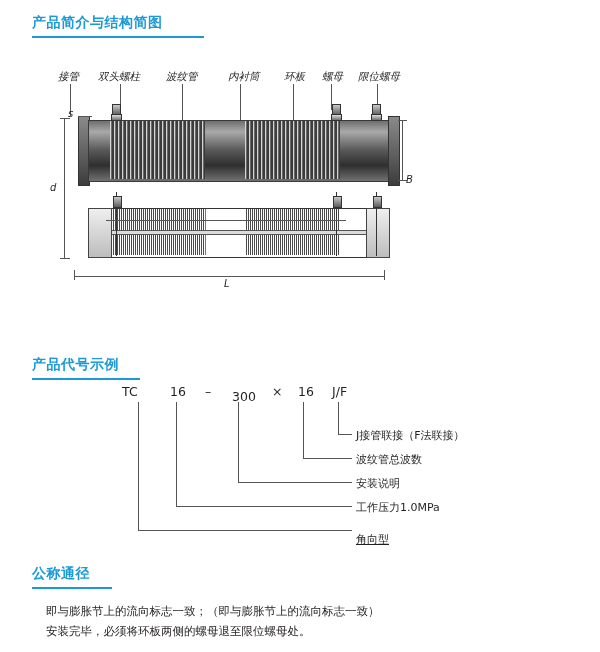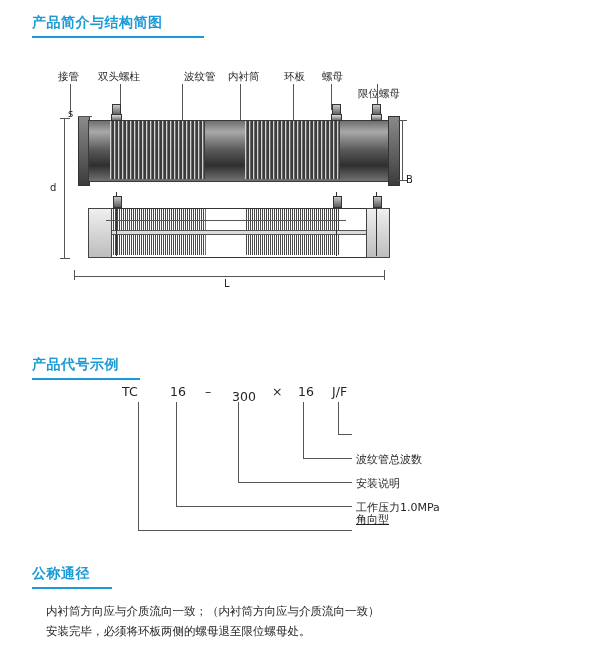--- a/index.html
+++ b/index.html
@@ -22,21 +22,21 @@
   .rule{
     position:absolute;
     height:2px;
     background:#1b9ad6;
   }
 
   
   #t1{left:32px;top:14px;}
   #r1{left:32px;top:36px;width:172px;}
 
-  #diagram{position:absolute;left:50px;top:70px;width:500px;height:230px;}
+  #diagram{position:absolute;left:50px;top:70px;width:500px;height:230px;font-style:italic;}
 
   .lbl{
     position:absolute;
     font-size:10.5px;
     color:#231f20;
     white-space:nowrap;
   }
   .leader{position:absolute;width:1px;background:#555;}
   .hline{position:absolute;height:1px;background:#555;}
   .vline{position:absolute;width:1px;background:#555;}
@@ -139,25 +139,25 @@
 </head>
 <body>
 
 <div class="section-title" id="t1">产品简介与结构简图</div>
 <div class="rule" id="r1"></div>
 
 <div id="diagram">
 
   <div class="lbl" style="left:8px;top:0px;">接管</div>
   <div class="lbl" style="left:48px;top:0px;">双头螺柱</div>
-  <div class="lbl" style="left:134px;top:0px;">波纹管</div>
+  <div class="lbl" style="left:116px;top:0px;">波纹管</div>
   <div class="lbl" style="left:178px;top:0px;">内衬筒</div>
   <div class="lbl" style="left:234px;top:0px;">环板</div>
   <div class="lbl" style="left:272px;top:0px;">螺母</div>
-  <div class="lbl" style="left:308px;top:17px;">限位螺母</div>
+  <div class="lbl" style="left:308px;top:0px;">限位螺母</div>
 
   <div class="leader" style="left:20px;top:14px;height:32px;"></div>
   <div class="leader" style="left:70px;top:14px;height:26px;"></div>
   <div class="leader" style="left:132px;top:14px;height:38px;"></div>
   <div class="leader" style="left:190px;top:14px;height:52px;"></div>
   <div class="leader" style="left:243px;top:14px;height:38px;"></div>
   <div class="leader" style="left:281px;top:14px;height:26px;"></div>
   <div class="leader" style="left:327px;top:14px;height:26px;"></div>
   <div class="hline" style="left:190px;top:66px;width:22px;"></div>
 
@@ -226,23 +226,24 @@
   <div class="leader" style="left:128px;top:18px;height:80px;"></div>
   <div class="leader" style="left:66px;top:18px;height:104px;"></div>
   <div class="leader" style="left:28px;top:18px;height:128px;"></div>
 
   <div class="hline" style="left:228px;top:50px;width:14px;"></div>
   <div class="hline" style="left:193px;top:74px;width:49px;"></div>
   <div class="hline" style="left:128px;top:98px;width:114px;"></div>
   <div class="hline" style="left:66px;top:122px;width:176px;"></div>
   <div class="hline" style="left:28px;top:146px;width:214px;"></div>
 
+  <div class="desc" style="left:246px;top:44px;">J接管联接（F法联接）</div>
   <div class="desc" style="left:246px;top:68px;">波纹管总波数</div>
   <div class="desc" style="left:246px;top:92px;">安装说明</div>
   <div class="desc" style="left:246px;top:116px;">工作压力1.0MPa</div>
-  <div class="desc" style="left:246px;top:128px;text-decoration:underline;">角向型</div>
+  <div class="desc" style="left:246px;top:148px;text-decoration:underline;">角向型</div>
 </div>
 
 <div class="section-title" id="t3">公称通径</div>
 <div class="rule" id="r3"></div>
 
-<div class="note" id="n1">内衬筒方向应与介质流向一致；（内衬筒方向应与介质流向一致）</div>
+<div class="note" id="n1">即与膨胀节上的流向标志一致；（即与膨胀节上的流向标志一致）</div>
 <div class="note" id="n2">安装完毕，必须将环板两侧的螺母退至限位螺母处。</div>
 
 </body></html>

